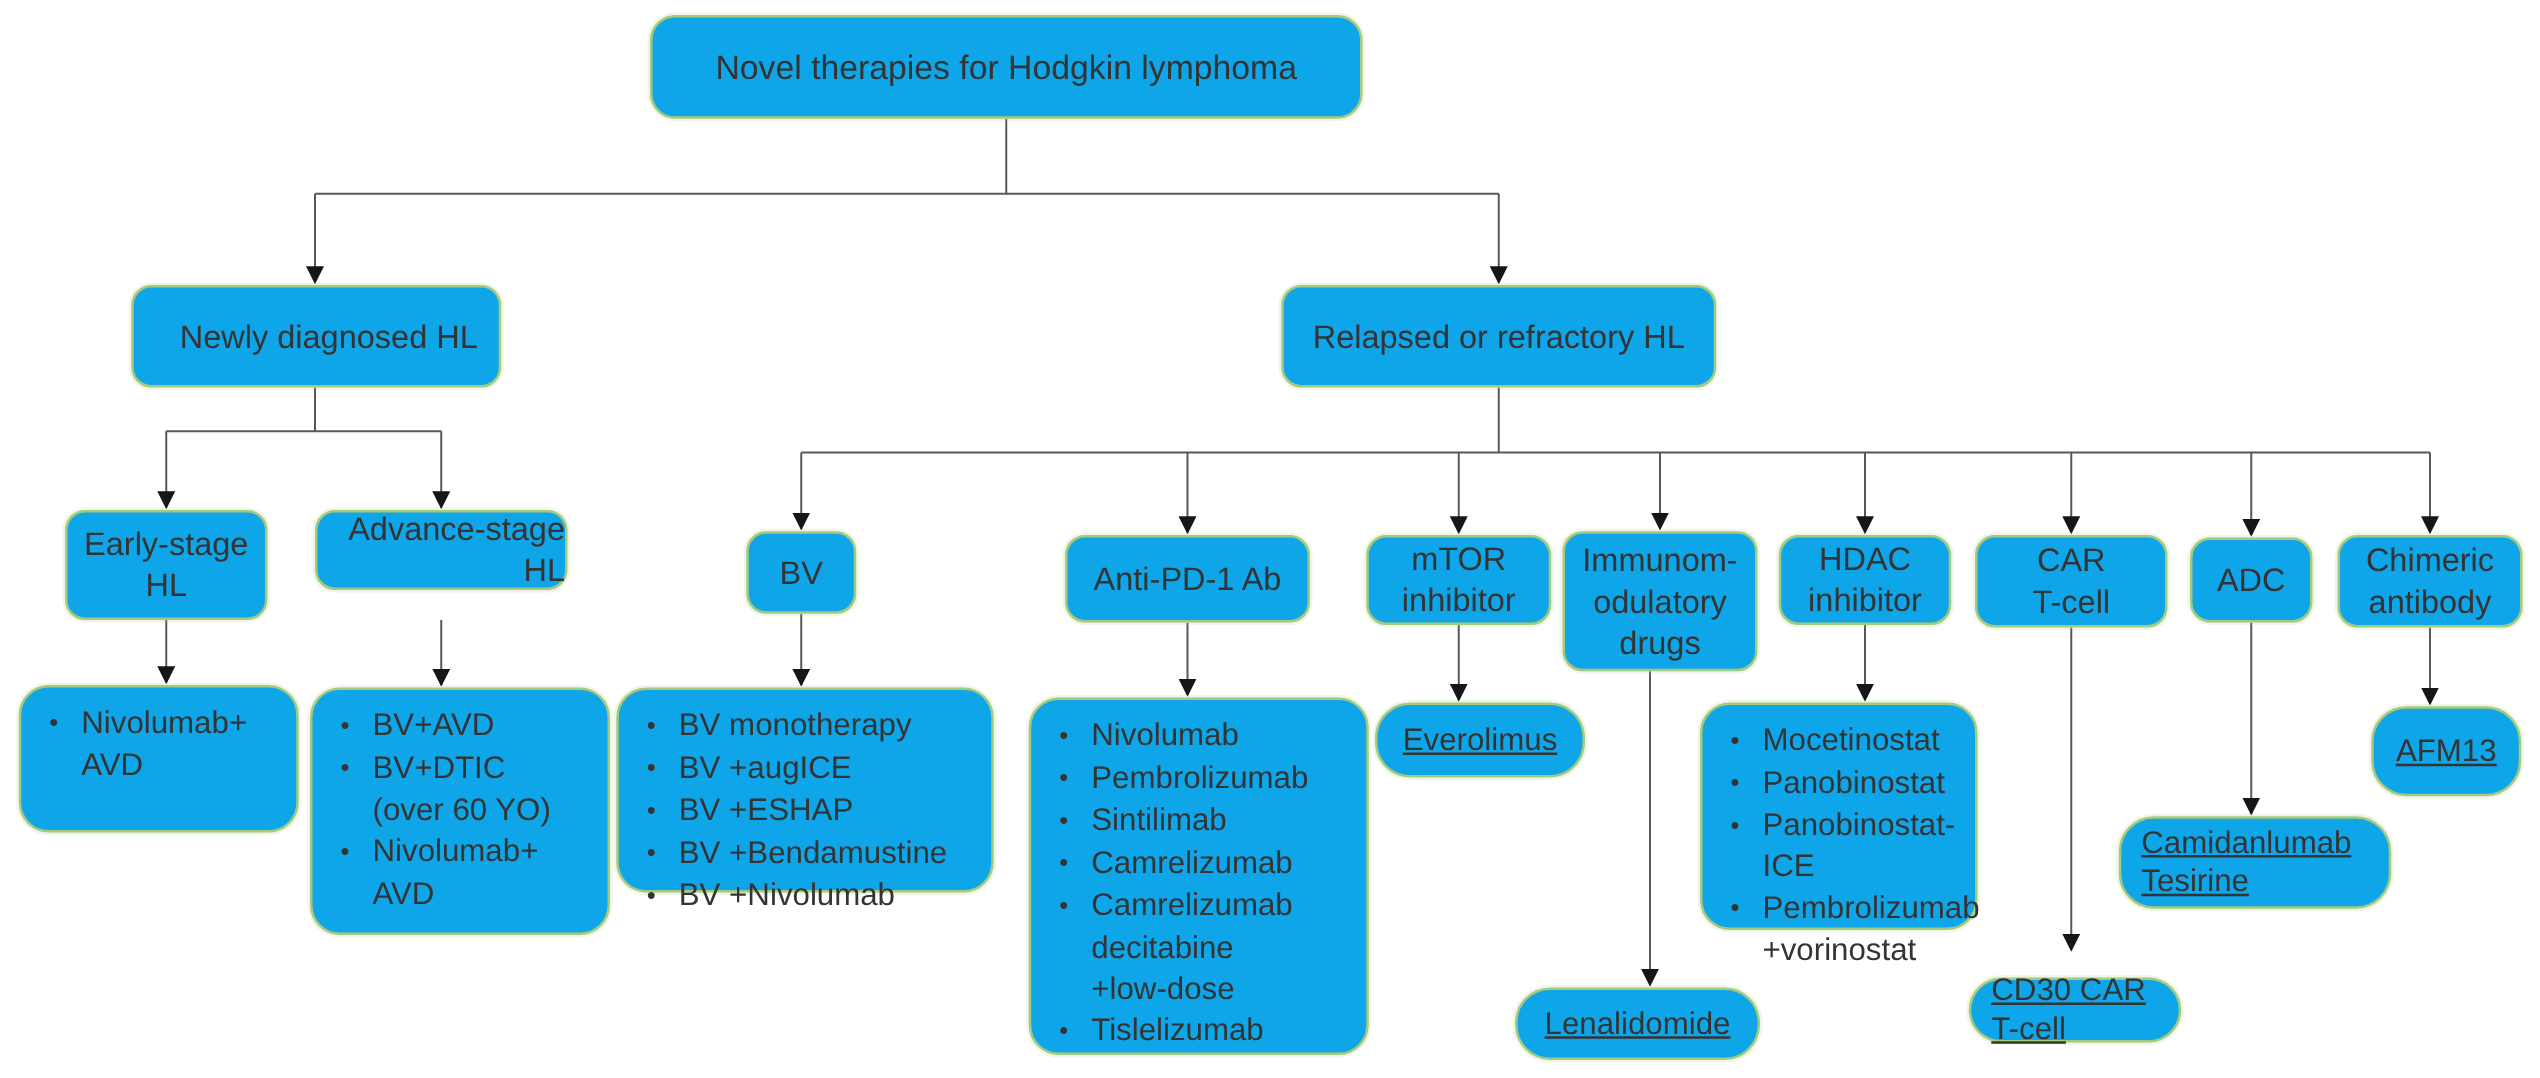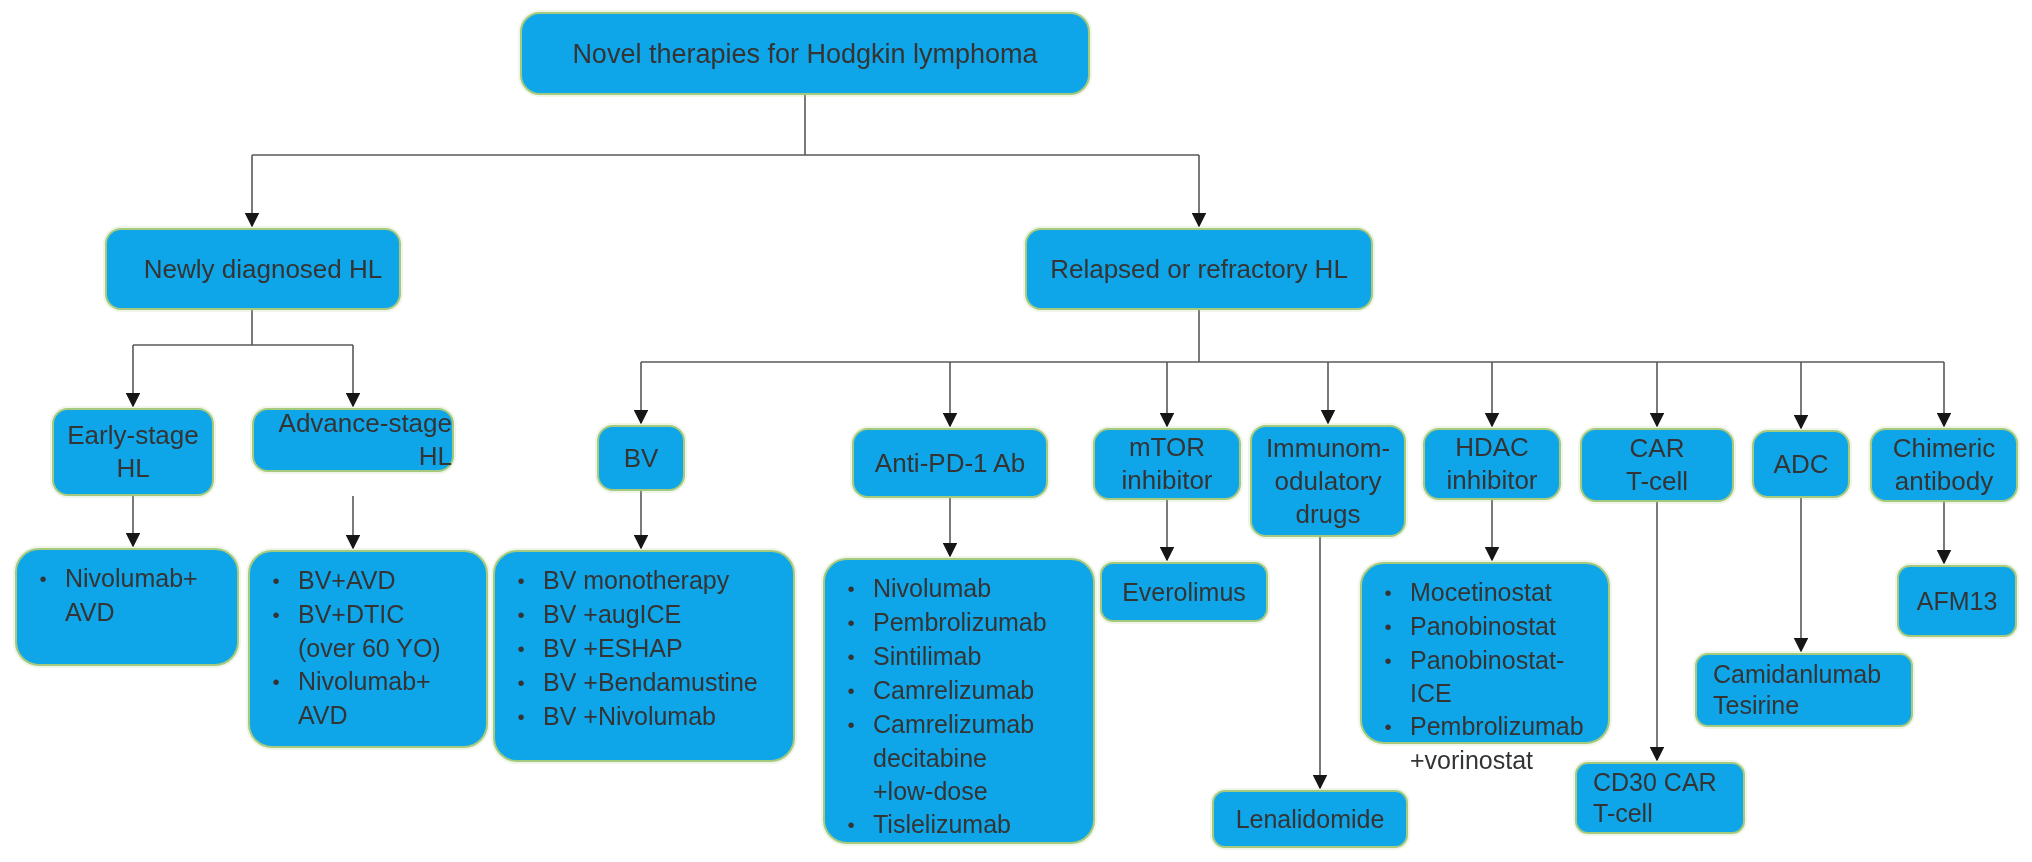--- a/index.html
+++ b/index.html
@@ -24,21 +24,21 @@
     background:#0ea5e9;
     border:2px solid var(--green);
     box-shadow:0 0 0 2px rgba(165,202,125,0.18);
     color:var(--text);
     display:flex;flex-direction:column;justify-content:center;
     text-align:center;
   }
   .root{border-radius:20px;font-size:27px;line-height:34px;}
   .branch{border-radius:16px;font-size:26px;line-height:33px;}
   .leaf{border-radius:24px;font-size:25px;line-height:33px;justify-content:flex-start;text-align:left;padding:12px 8px 8px 4px;}
-  .leaf-plain{border-radius:13px;font-size:25px;line-height:31px;}
+  .leaf-plain{border-radius:28px;font-size:25px;line-height:31px;text-decoration:underline;}
   .align-left{text-align:left;padding-left:16px;padding-right:6px;}
   .bullet-row{display:flex;align-items:flex-start;justify-content:space-between;}
   .bullet-row .marker{flex:0 0 44px;text-align:center;}
   .bullet-row.first .marker::before{content:"\2022";font-size:0.82em;position:relative;top:-1px;}
   .bullet-row .btext{flex:1 1 auto;}
 </style>
 </head>
 <body>
 
 <div id="canvas" style="width: 2032px; height: 862px;">
@@ -149,21 +149,21 @@
       </div>
       <div class="bullet-row first">
         <span class="marker"></span>
         <span class="btext">Nivolumab+</span>
       </div>
       <div class="bullet-row">
         <span class="marker"></span>
         <span class="btext">AVD</span>
       </div>
     </div>
-    <div class="node leaf" style="left: 493px; top: 550px; width: 302px; height: 212px;">
+    <div class="node leaf" style="left: 493px; top: 550px; width: 302px; height: 164px;">
       <div class="bullet-row first">
         <span class="marker"></span>
         <span class="btext">BV monotherapy</span>
       </div>
       <div class="bullet-row first">
         <span class="marker"></span>
         <span class="btext">BV +augICE</span>
       </div>
       <div class="bullet-row first">
         <span class="marker"></span>
@@ -208,21 +208,21 @@
         <span class="btext">+low-dose</span>
       </div>
       <div class="bullet-row first">
         <span class="marker"></span>
         <span class="btext">Tislelizumab</span>
       </div>
     </div>
     <div class="node leaf-plain" style="left: 1100px; top: 562px; width: 168px; height: 60px;">
       <div class="line">Everolimus</div>
     </div>
-    <div class="node leaf" style="left: 1360px; top: 562px; width: 250px; height: 182px;">
+    <div class="node leaf" style="left: 1360px; top: 562px; width: 222px; height: 182px;">
       <div class="bullet-row first">
         <span class="marker"></span>
         <span class="btext">Mocetinostat</span>
       </div>
       <div class="bullet-row first">
         <span class="marker"></span>
         <span class="btext">Panobinostat</span>
       </div>
       <div class="bullet-row first">
         <span class="marker"></span>
@@ -233,21 +233,21 @@
         <span class="btext">Pembrolizumab</span>
       </div>
       <div class="bullet-row">
         <span class="marker"></span>
         <span class="btext">+vorinostat</span>
       </div>
     </div>
     <div class="node leaf-plain" style="left: 1212px; top: 790px; width: 196px; height: 58px;">
       <div class="line">Lenalidomide</div>
     </div>
-    <div class="node leaf-plain align-left" style="left: 1575px; top: 762px; width: 170px; height: 72px;">
+    <div class="node leaf-plain align-left" style="left: 1575px; top: 782px; width: 170px; height: 52px;">
       <div class="line">CD30 CAR</div>
       <div class="line">T-cell</div>
     </div>
     <div class="node leaf-plain align-left" style="left: 1695px; top: 653px; width: 218px; height: 74px;">
       <div class="line">Camidanlumab</div>
       <div class="line">Tesirine</div>
     </div>
     <div class="node leaf-plain" style="left: 1897px; top: 565px; width: 120px; height: 72px;">
       <div class="line">AFM13</div>
     </div>

